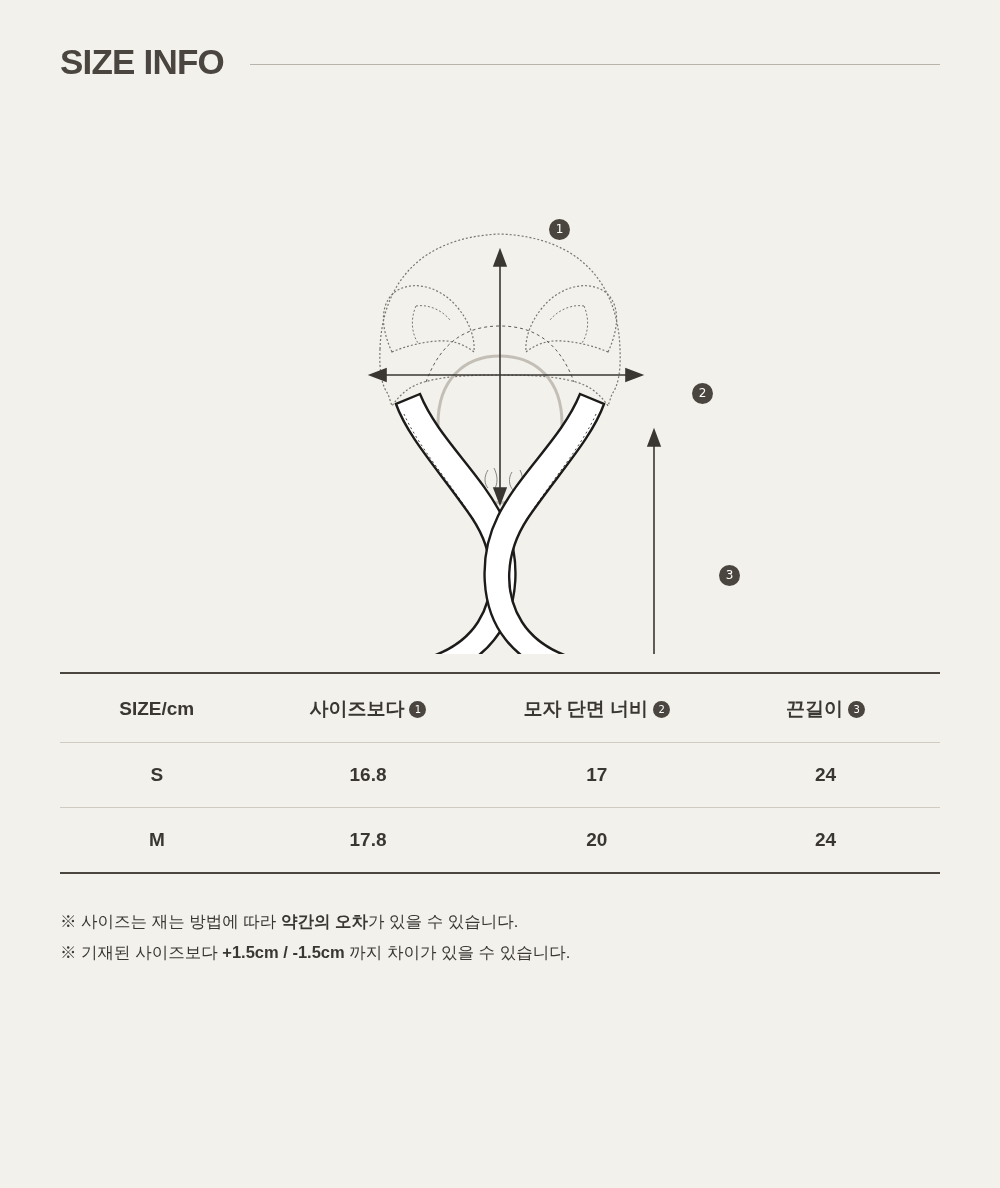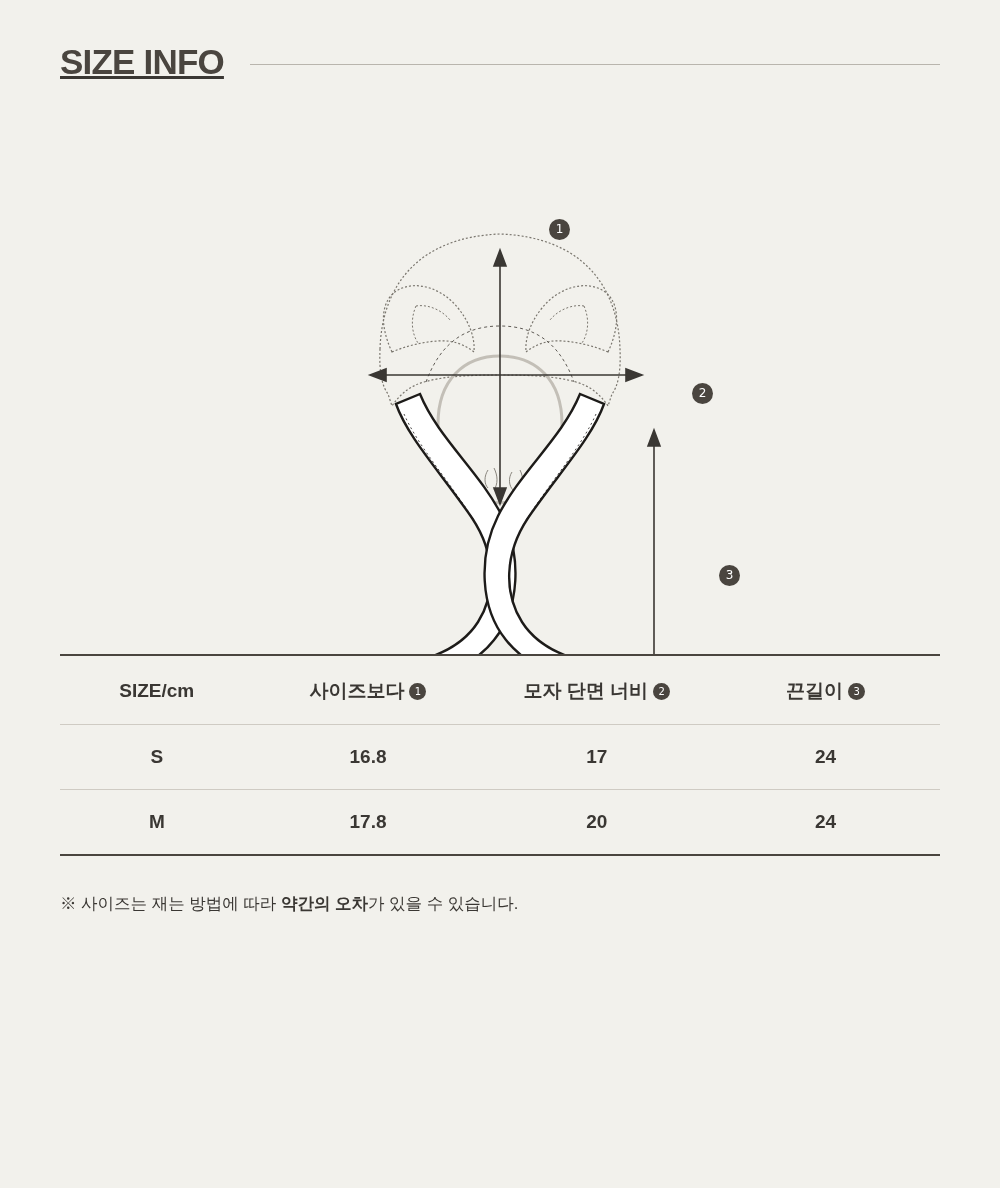--- a/index.html
+++ b/index.html
@@ -23,21 +23,20 @@
     padding: 0 60px;
     position: relative;
   }
 
   
   .header {
     display: flex;
     align-items: center;
     padding-top: 42px;
     gap: 26px;
-    text-decoration: underline;
   }
   .header-title {
     font-size: 35px;
     font-weight: bold;
     letter-spacing: -0.8px;
     color: #4a453f;
     white-space: nowrap;
   }
   .header-rule {
     flex: 1;
@@ -72,20 +71,21 @@
     font-family: "DejaVu Sans", sans-serif;
   }
   #marker-1 { left: 489px; top: 125px; }
   #marker-2 { left: 632px; top: 289px; }
   #marker-3 { left: 659px; top: 471px; }
 
   
   .size-table {
     width: 880px;
     border-collapse: collapse;
+    margin-top: 18px;
   }
   .size-table th,
   .size-table td {
     text-align: center;
     font-size: 19px;
     color: #3a3733;
   }
   .size-table thead th {
     font-weight: bold;
     padding: 22px 0 20px;
@@ -258,16 +258,19 @@
         <td>20</td>
         <td>24</td>
       </tr>
     </tbody>
   </table>
 
   <div class="notes">
     <div class="note-line">
       <span>※ 사이즈는 재는 방법에 따라 </span><b>약간의 오차</b><span>가 있을 수 있습니다.</span>
     </div>
+    <div class="note-line">
+      <span>※ 기재된 사이즈보다 </span><b>+1.5cm / -1.5cm</b><span> 까지 차이가 있을 수 있습니다.</span>
+    </div>
     <div class="group-gap"></div>
   </div>
 
 </div>
 
 </body></html>

